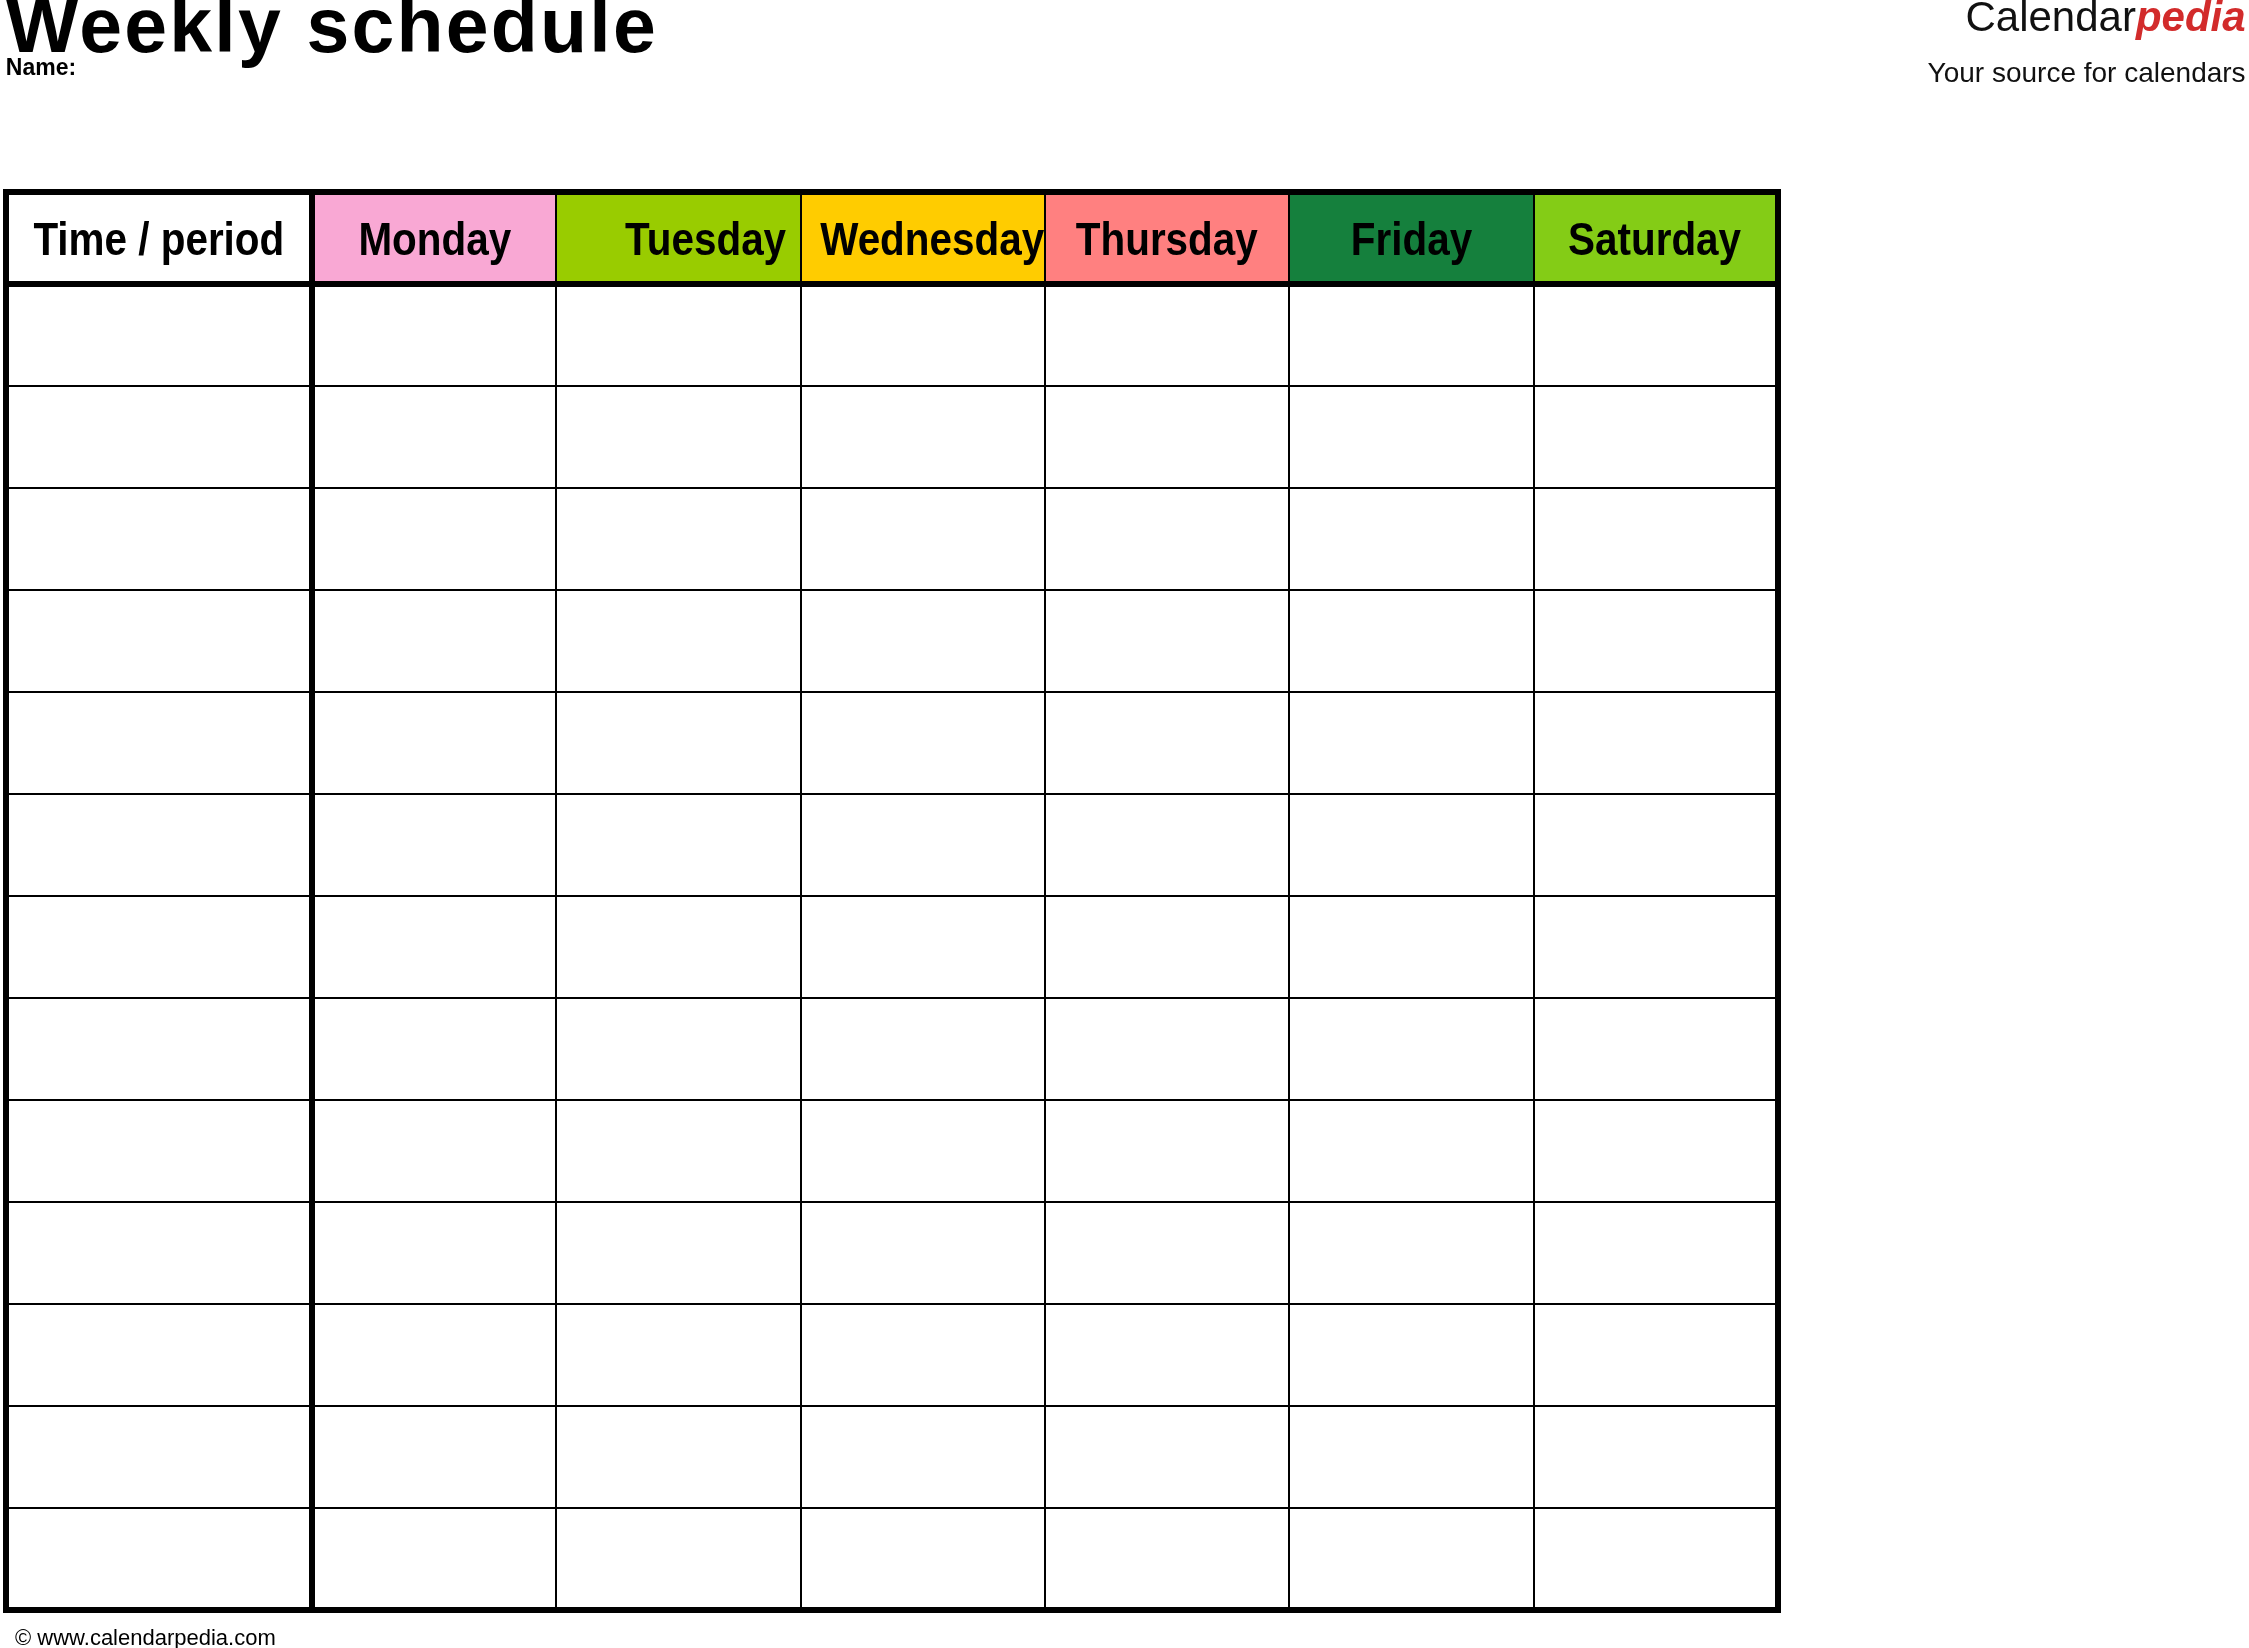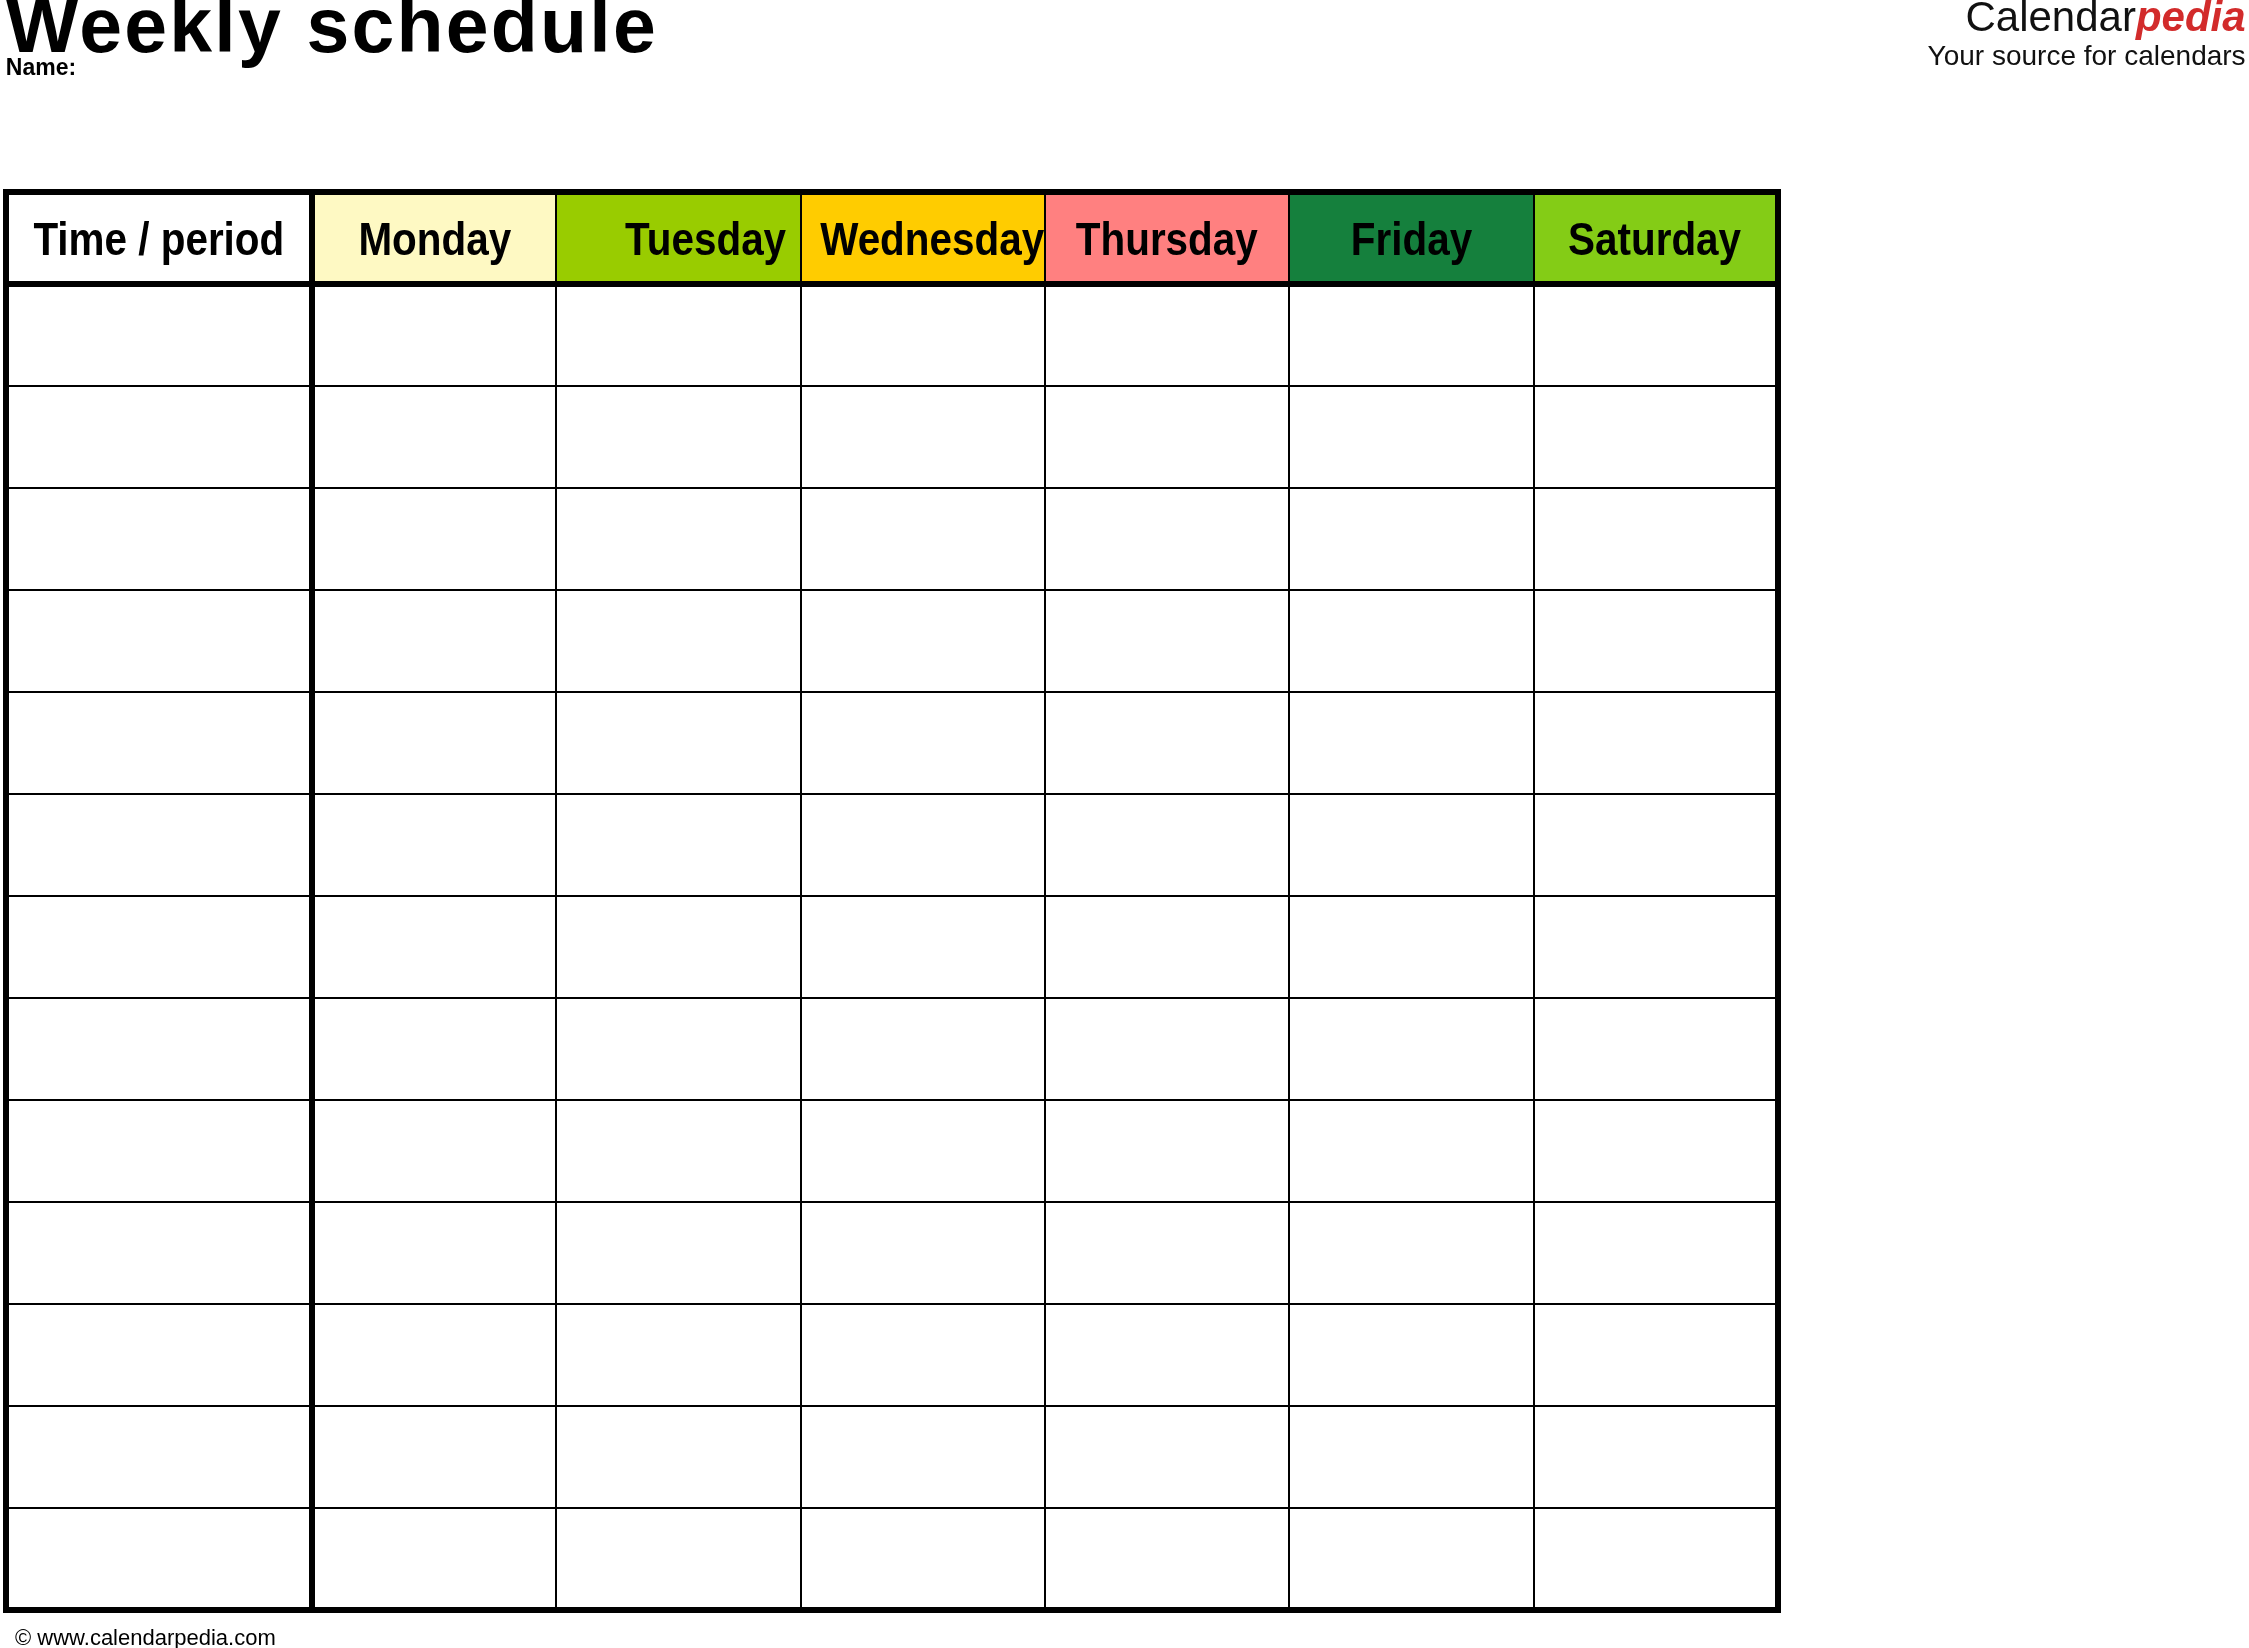--- a/index.html
+++ b/index.html
@@ -26,21 +26,21 @@
     line-height: 1.1;
   }
 
   .logo {
     position: absolute; right: 4.4px; top: -4.4px;
     text-align: right; line-height: 1;
   }
   .logo .brand { font-size: 42px; white-space: nowrap; }
   .logo .brand-primary { color: #111111; }
   .logo .brand-accent { font-weight: bold; font-style: italic; }
-  .logo .tagline { font-size: 28px; margin-top: 4px; color: #111111; white-space: nowrap; }
+  .logo .tagline { font-size: 28px; margin-top: 21px; color: #111111; white-space: nowrap; }
 
   table.schedule {
     position: absolute; left: 2.9px; top: 189px;
     width: 1778px;
     border-collapse: collapse;
     table-layout: fixed;
     border: 6.5px solid #000;
   }
   table.schedule th, table.schedule td {
     border: 2.9px solid #000;
@@ -82,21 +82,21 @@
   </div>
   <div class="tagline">Your source for calendars</div>
 </div>
 
 <div class="name-label">Name:</div>
 
 <table class="schedule">
   <thead>
     <tr>
       <th class="col-time" style="background-color: rgb(255, 255, 255);"><span class="hdr">Time / period</span></th>
-      <th style="background-color: #fef9c3;"><span class="hdr">Monday</span></th>
+      <th style="background-color: #f9a8d4;"><span class="hdr">Monday</span></th>
       <th style="background-color: rgb(153, 204, 0); text-align: right;"><span class="hdr">Tuesday</span></th>
       <th style="background-color: rgb(255, 204, 0);"><span class="hdr">Wednesday</span></th>
       <th style="background-color: rgb(255, 128, 128);"><span class="hdr">Thursday</span></th>
       <th style="background-color: #15803d;"><span class="hdr">Friday</span></th>
       <th style="background-color: #84cc16;"><span class="hdr">Saturday</span></th>
     </tr>
   </thead>
   <tbody>
       <tr>
         <td class="col-time"></td>

